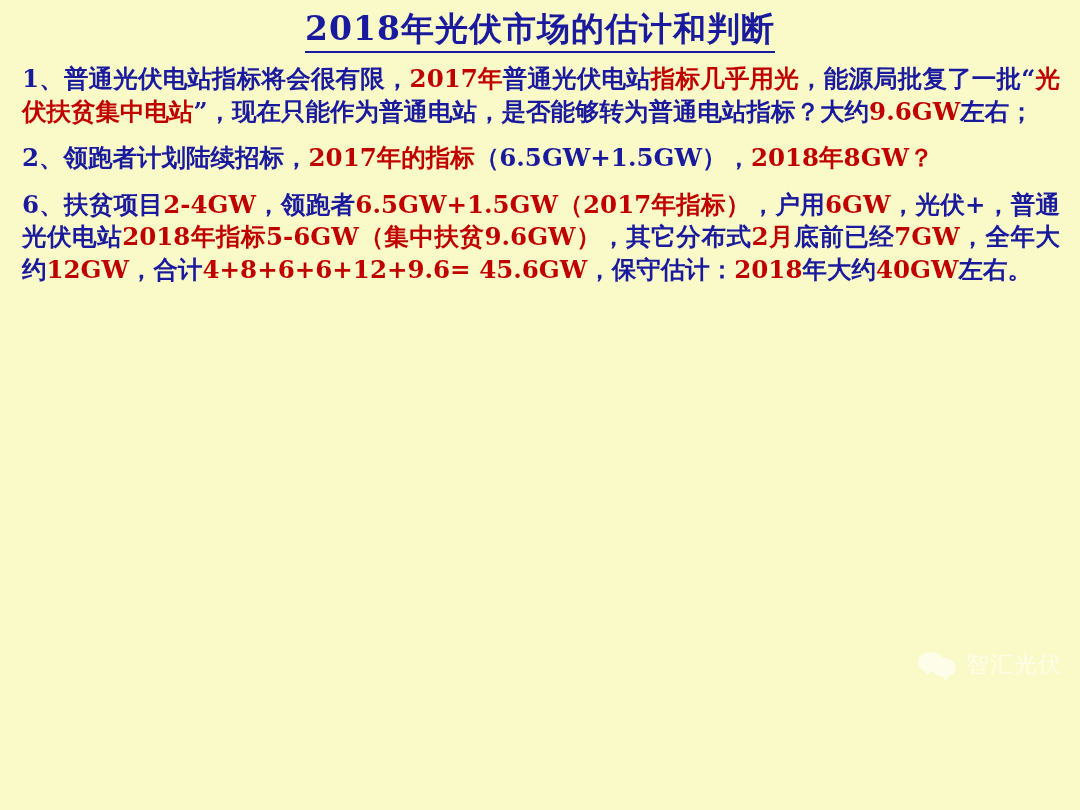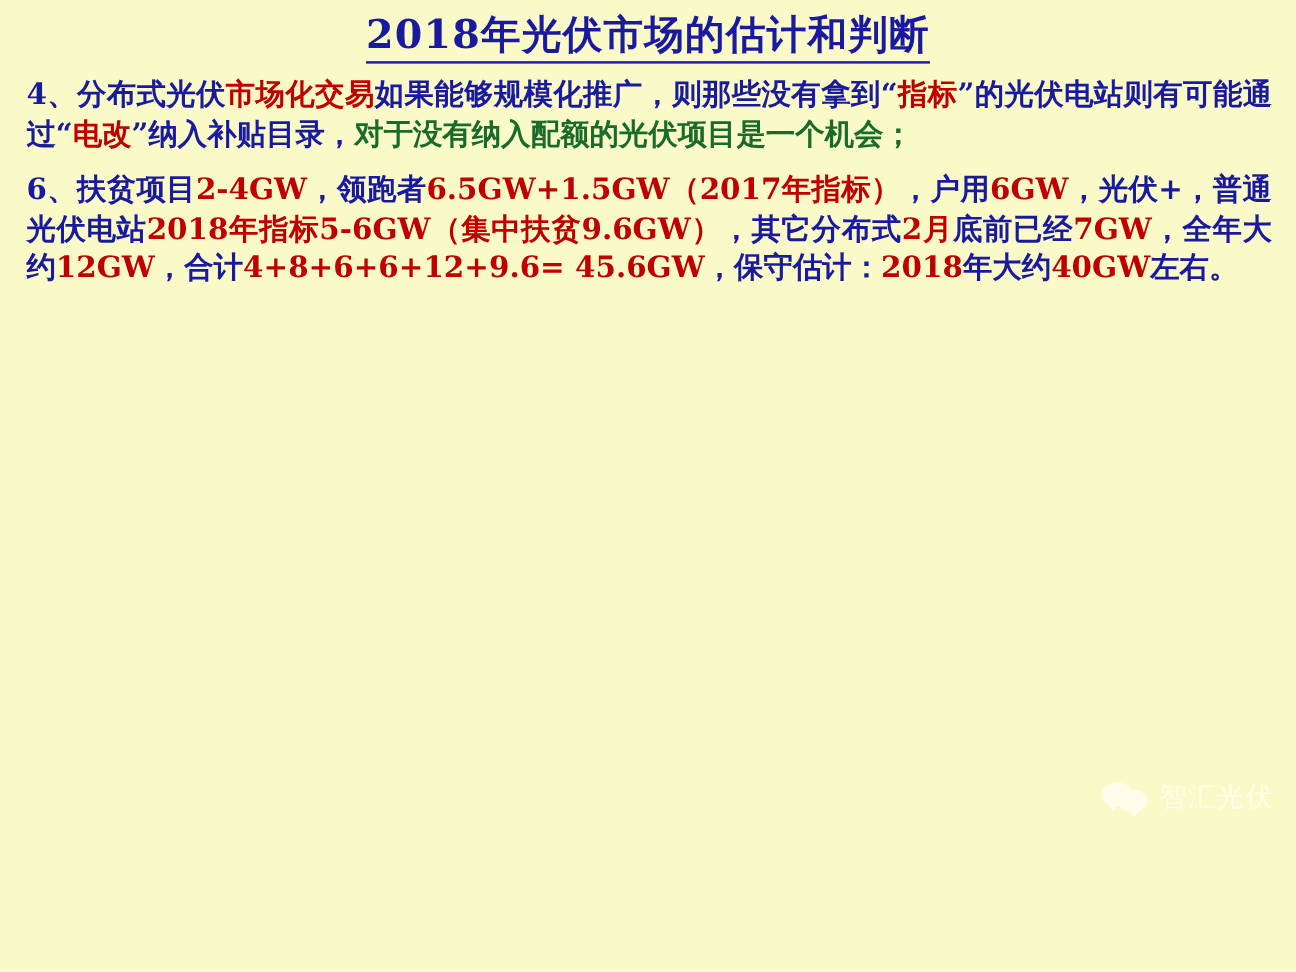--- a/index.html
+++ b/index.html
@@ -106,21 +106,22 @@
 </head>
 <body>
 
 <div class="slide">
 
   <div class="title-wrap">
     <span class="title">2018年光伏市场的估计和判断</span>
   </div>
 
   <div class="body-block">
-    <p class="para"><span class="b">4、分布式光伏</span><span class="r">市场化交易</span><span class="b">如果能够规模化推广，则那些没有拿到“</span><span class="r">指标</span><span class="b">”的光伏电站则有可能通过“</span><span class="r">电改</span><span class="b">”纳入补贴目录，</span><span class="g">对于没有纳入配额的光伏项目是一个机会；</span></p>
+    <p class="para"><span class="b">1、普通光伏电站指标将会很有限，</span><span class="r">2017年</span><span class="b">普通光伏电站</span><span class="r">指标几乎用光</span><span class="b">，能源局批复了一批“</span><span class="r">光伏扶贫集中电站</span><span class="b">”，现在只能作为普通电站，是否能够转为普通电站指标？大约</span><span class="r">9.6GW</span><span class="b">左右；</span></p>
+    <p class="para"><span class="b">2、领跑者计划陆续招标，</span><span class="r">2017年的指标</span><span class="b">（6.5GW+1.5GW），</span><span class="r">2018年8GW？</span></p>
     <p class="para"><span class="b">6、扶贫项目</span><span class="r">2-4GW</span><span class="b">，领跑者</span><span class="r">6.5GW+1.5GW（2017年指标）</span><span class="b">，户用</span><span class="r">6GW</span><span class="b">，光伏+，普通光伏电站</span><span class="r">2018年指标5-6GW（集中扶贫9.6GW）</span><span class="b">，其它分布式</span><span class="r">2月</span><span class="b">底前已经</span><span class="r">7GW</span><span class="b">，全年大约</span><span class="r">12GW</span><span class="b">，合计</span><span class="r">4+8+6+6+12+9.6= 45.6GW</span><span class="b">，保守估计：</span><span class="r">2018</span><span class="b">年大约</span><span class="r">40GW</span><span class="b">左右。</span></p>
   </div>
 
   <div class="watermark">
     <span class="wm-logo">
       <span class="wm-bubble-a"></span>
       <span class="wm-bubble-b"></span>
     </span>
     <span class="wm-text">智汇光伏</span>
   </div>

